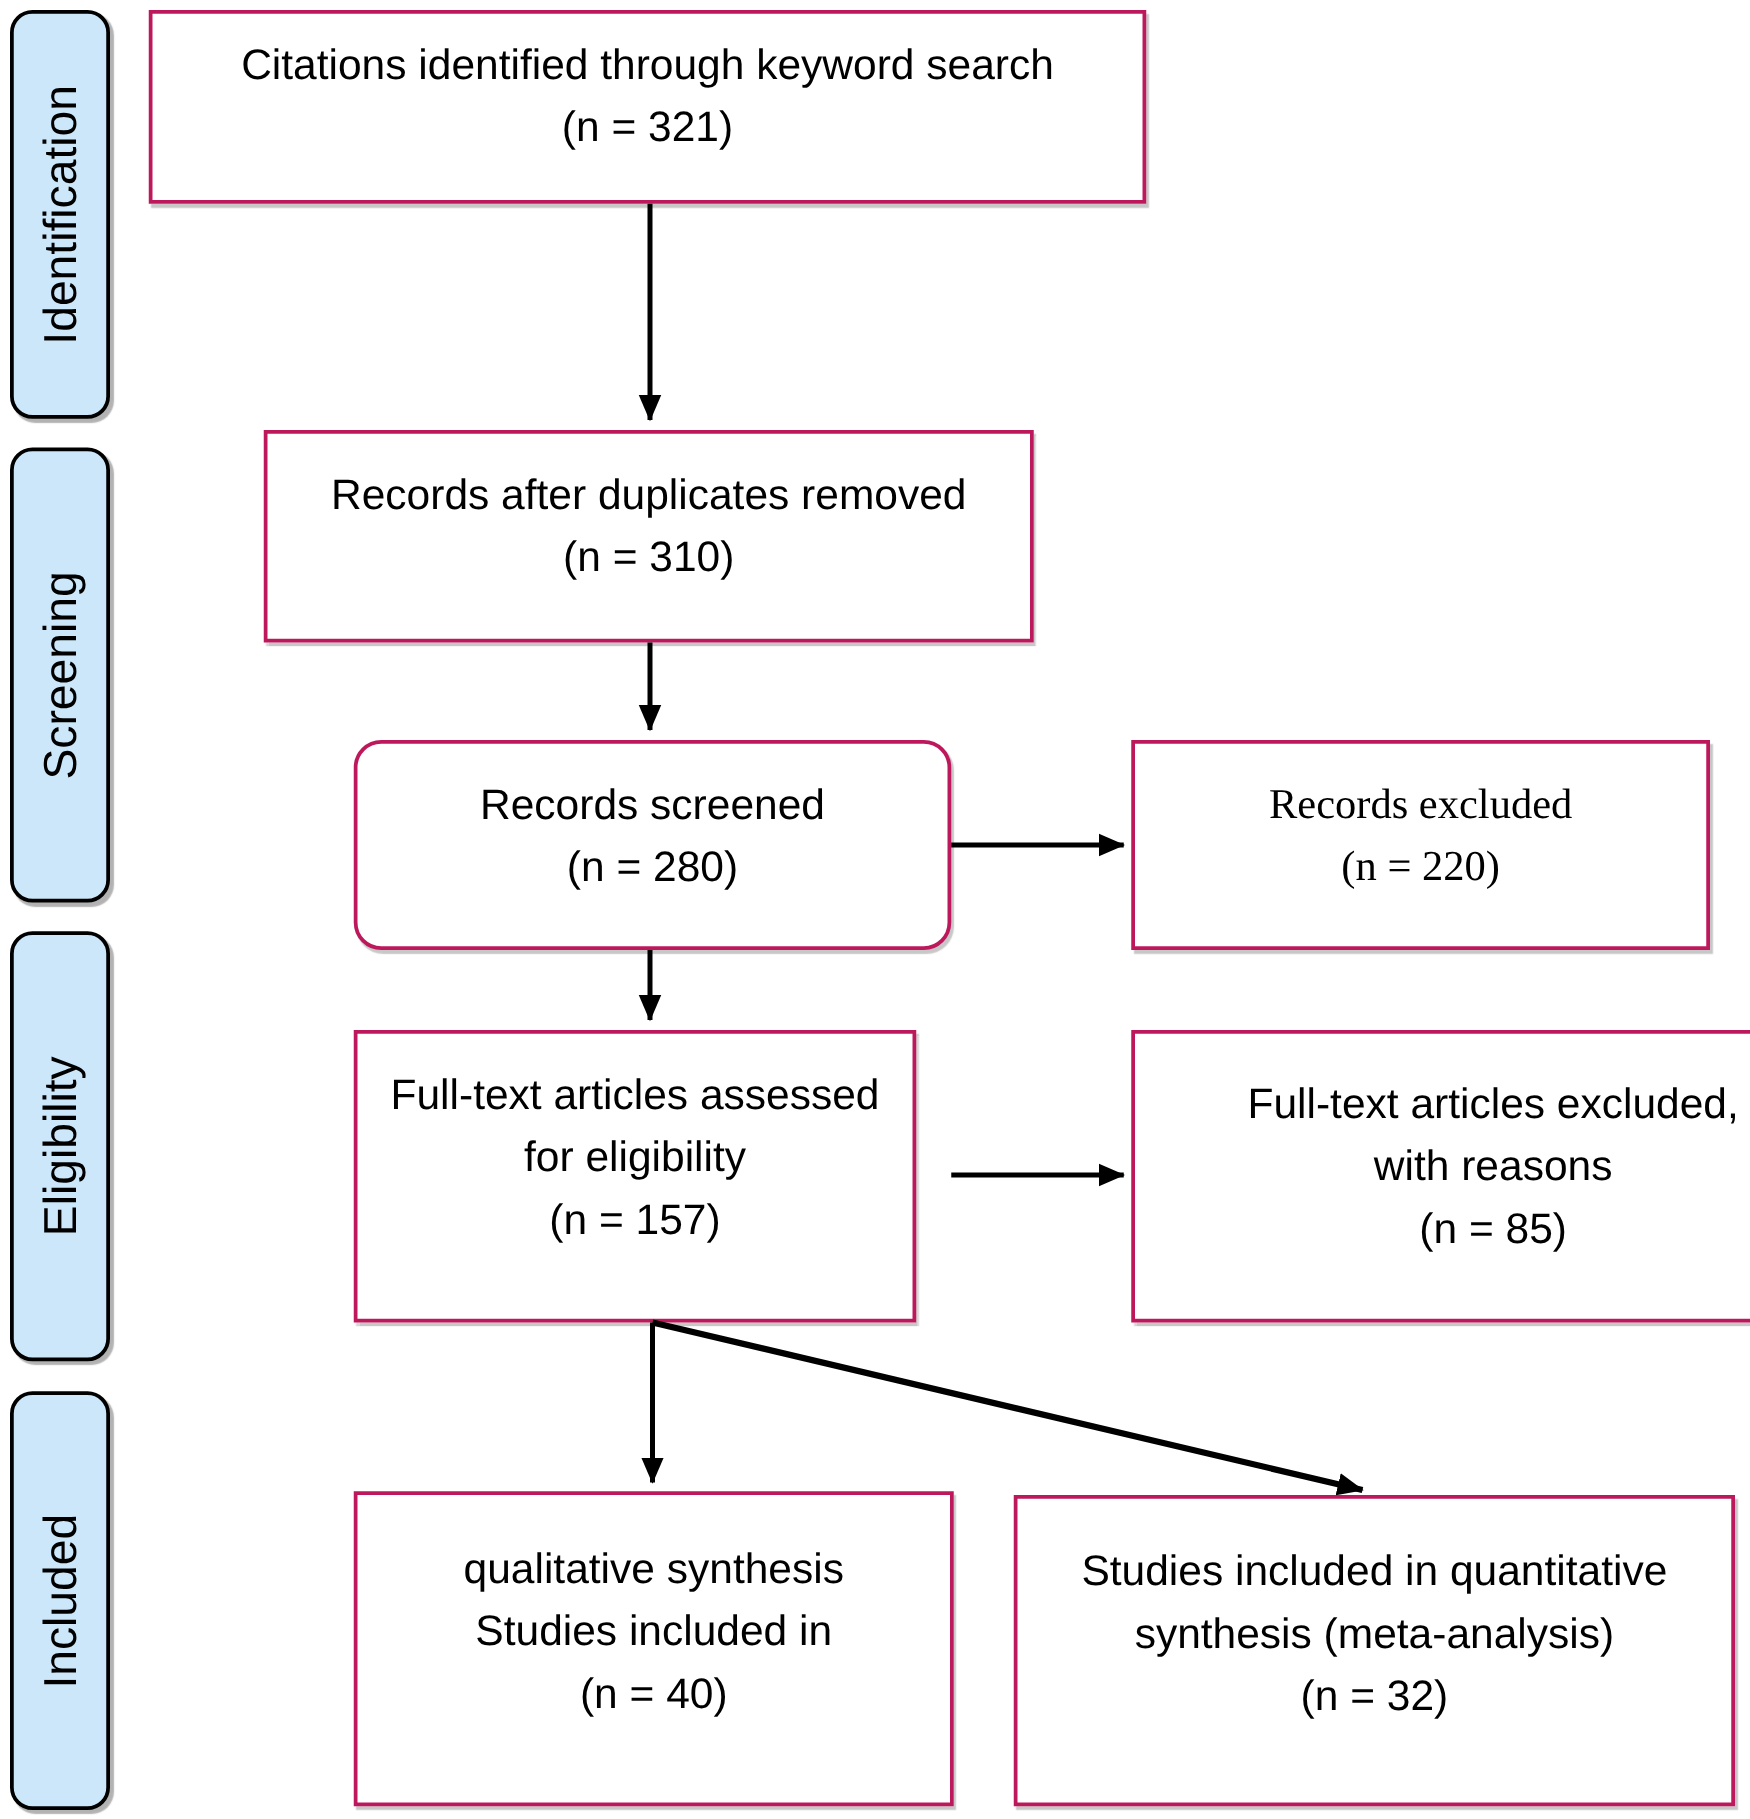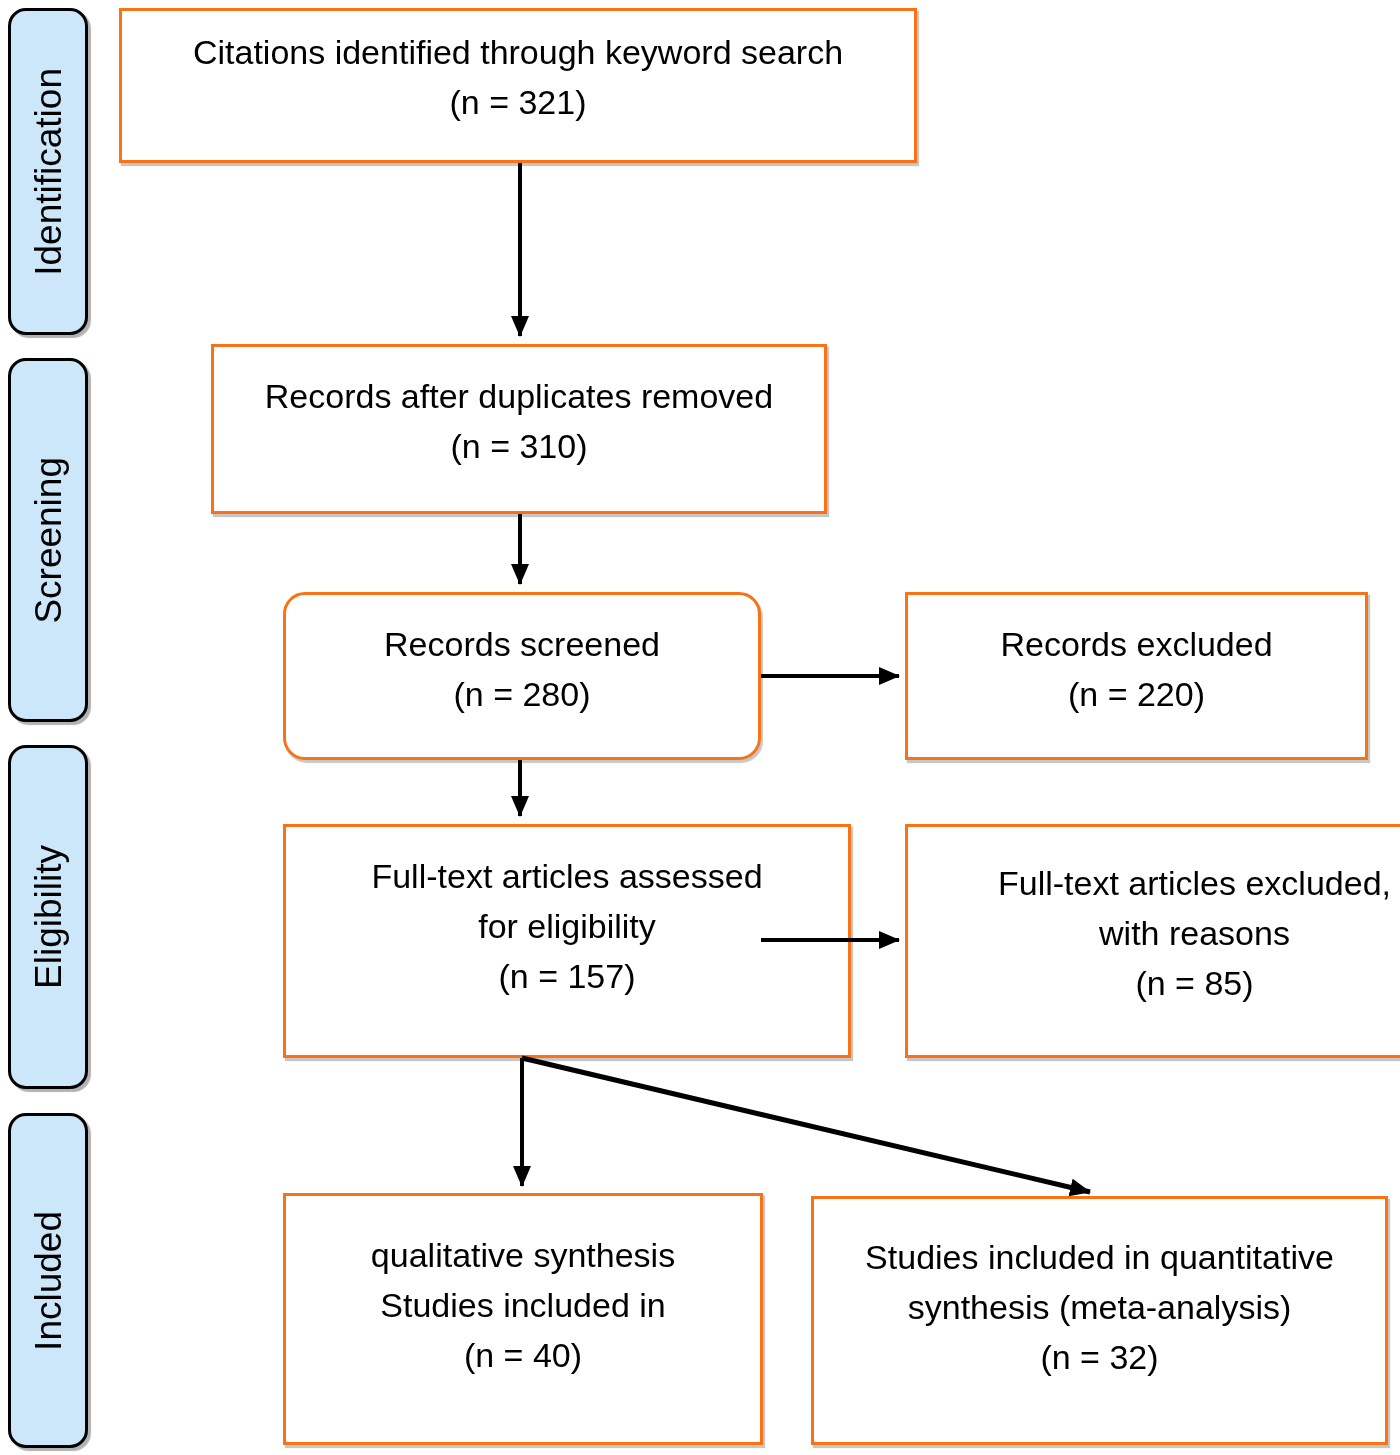--- a/index.html
+++ b/index.html
@@ -32,34 +32,34 @@
   }
   #stage-identification{top:8px;height:327px;}
   #stage-screening{top:358px;height:364px;}
   #stage-eligibility{top:745px;height:344px;}
   #stage-included{top:1113px;height:335px;}
 
   
   .fbox{
     position:absolute;
     background:#ffffff;
-    border:3px solid #f97316;
+    border:3px solid #be185d;
     box-sizing:border-box;
     box-shadow:2px 3px 1px rgba(0,0,0,0.22);
     display:flex;flex-direction:column;
     align-items:center;justify-content:center;
     text-align:center;
     font-size:34px;
     line-height:50px;
   }
   #box-citations        {left:119px;top:8px;   width:798px;height:155px;padding-bottom:18px;}
   #box-duplicates       {left:211px;top:344px; width:616px;height:170px;padding-bottom:16px;}
   #box-screened         {left:283px;top:592px; width:478px;height:168px;padding-bottom:14px;border-radius:22px;}
-  #box-records-excluded {left:905px;top:592px; width:463px;height:168px;padding-bottom:14px;}
-  #box-fulltext         {left:283px;top:824px; width:568px;height:234px;padding-bottom:30px;}
+  #box-records-excluded {left:905px;top:592px; width:463px;height:168px;padding-bottom:14px;font-family:Liberation Serif, serif;}
+  #box-fulltext         {left:283px;top:824px; width:450px;height:234px;padding-bottom:30px;}
   #box-fulltext-excluded{left:905px;top:824px; width:579px;height:234px;padding-bottom:16px;}
   #box-qualitative      {left:283px;top:1193px;width:480px;height:252px;padding-bottom:28px;}
   #box-quantitative     {left:811px;top:1196px;width:577px;height:249px;padding-bottom:28px;}
 
   .arrow-layer{position:absolute;left:0;top:0;pointer-events:none;}
 </style>
 </head>
 <body>
 
 <div class="canvas">

